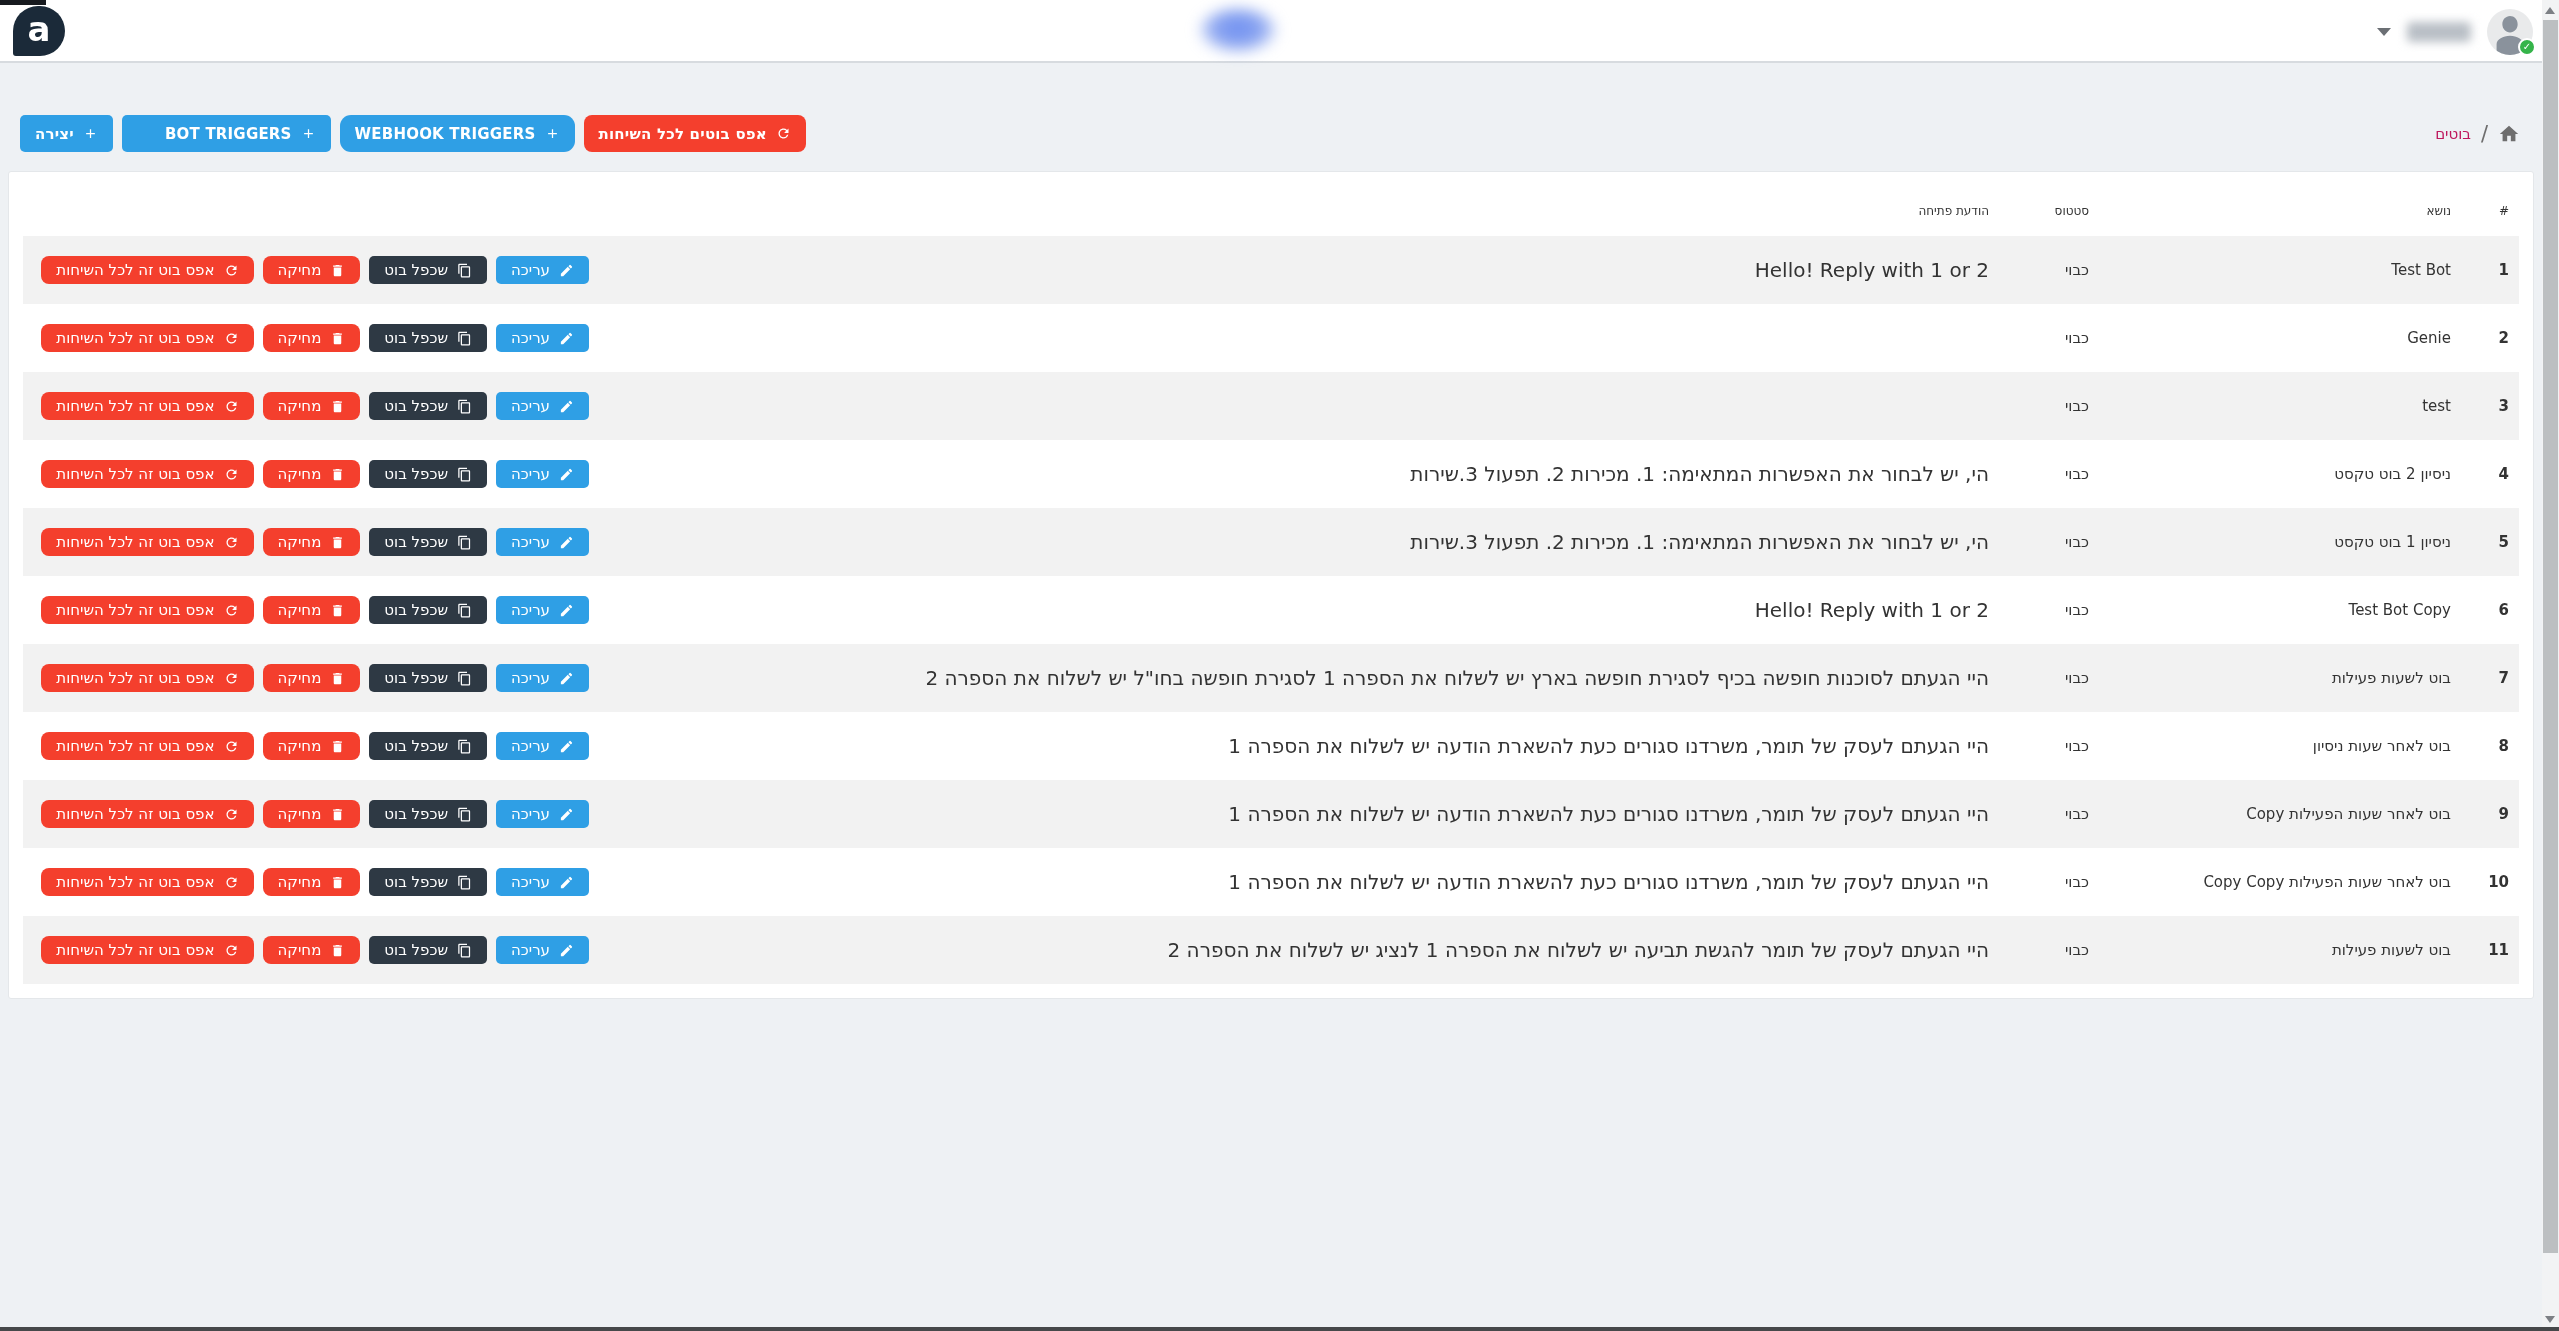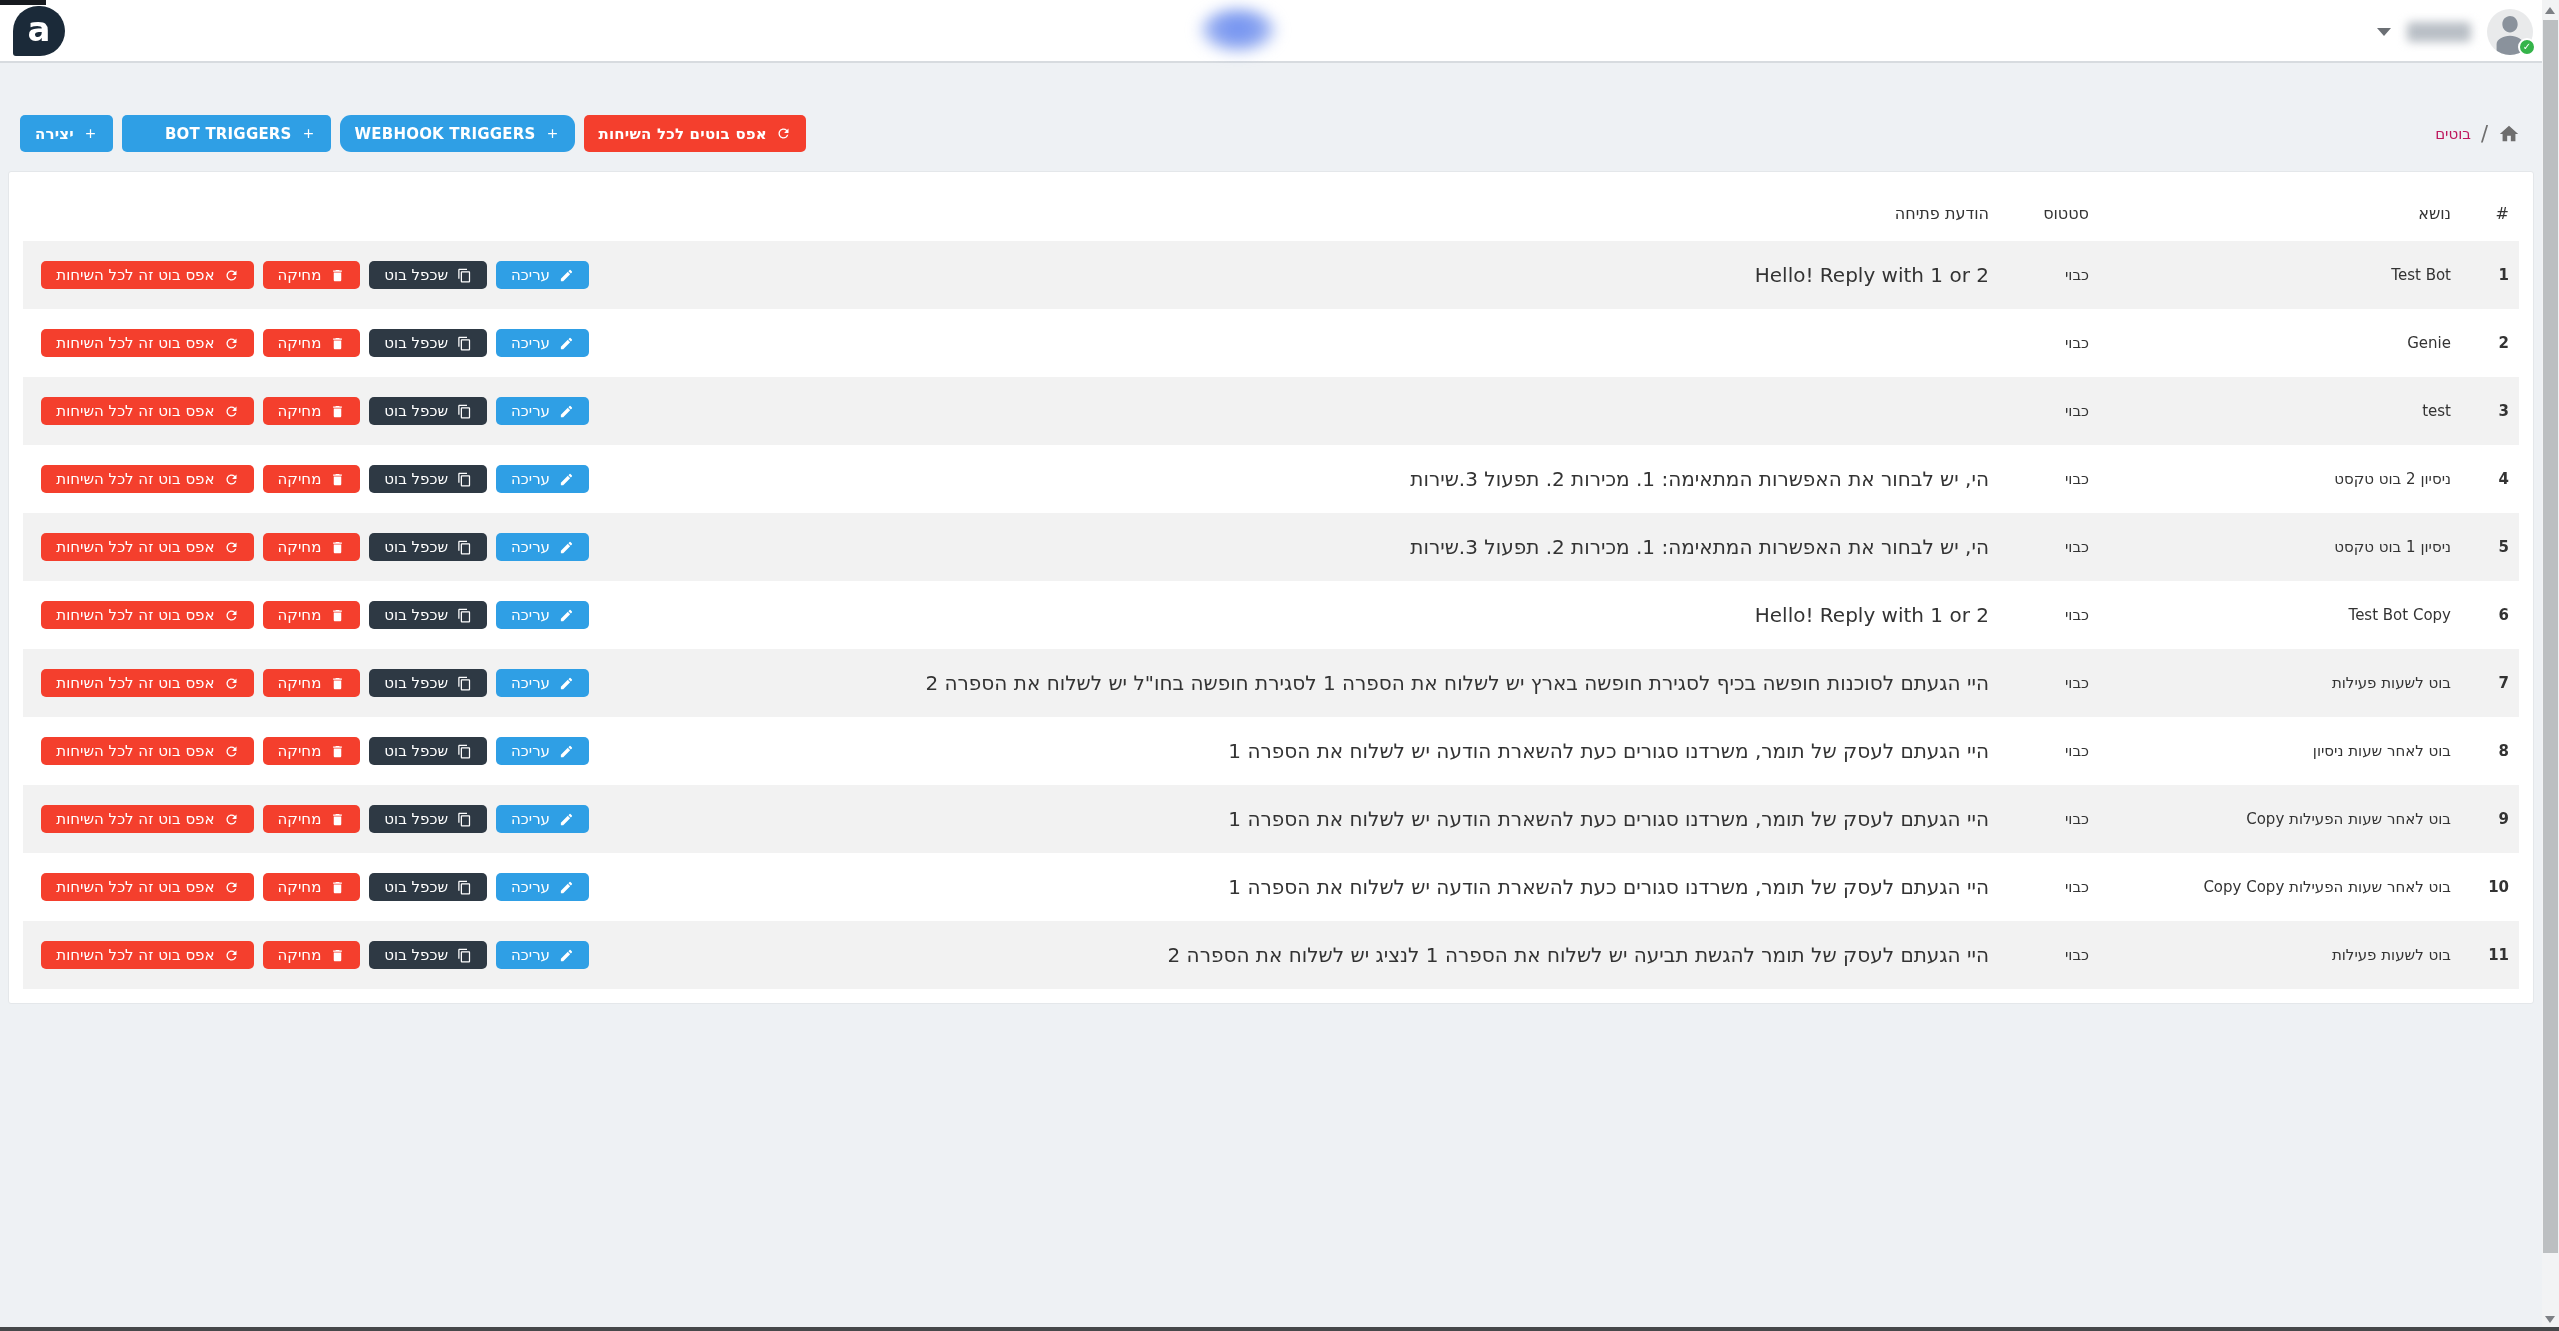--- a/index.html
+++ b/index.html
@@ -39,27 +39,27 @@
   .content-header{display:flex;justify-content:space-between;align-items:center;margin:50px 22px 0 20px;}
   .breadcrumb{display:flex;align-items:center;gap:10px;color:#6e6e6e;font-size:21px;}
   .breadcrumb .home-ic svg{width:22px;height:22px;fill:#6e6e6e;display:block;}
   .breadcrumb .page-name{color:#be185d;font-size:15px;}
   .toolbar{display:flex;direction:ltr;gap:9px;}
 
   .btn{display:inline-flex;align-items:center;justify-content:center;gap:9px;height:37px;border:none;cursor:pointer;
        border-radius:5px;color:#fff;font-family:inherit;font-size:15px;padding:0 15px;white-space:nowrap;}
   .btn svg{width:15px;height:15px;fill:#fff;display:block;}
   .btn-blue{background:var(--blue);}
-  .btn-red{background:var(--red);}
+  .btn-red{background:var(--red);border-radius:8px;}
   .btn-dark{background:var(--dark);}
   .toolbar .btn{font-weight:600;letter-spacing:.2px;}
 
   .card{background:#fff;border:1px solid #e4e7ea;border-radius:3px;margin:19px 8px 0 8px;padding:14px;}
   table{width:100%;border-collapse:collapse;table-layout:fixed;direction:rtl;}
-  th{font-weight:400;color:#333;font-size:16px;text-align:right;padding:18px 10px;}
+  th{font-weight:400;color:#333;font-size:12px;text-align:right;padding:18px 10px;}
   td{font-size:15px;color:#333;text-align:right;padding:0 10px;height:68px;vertical-align:middle;}
   col.c-index{width:58px;} col.c-subject{width:362px;} col.c-status{width:100px;} col.c-message{width:1400px;}
   tbody tr:nth-child(odd){background:var(--stripe);}
   td.col-index{font-weight:700;}
   td.col-message{font-size:20px;}
   .actions{display:flex;direction:rtl;gap:9px;justify-content:flex-start;}
   .actions .btn{height:28px;}
 </style>
 </head>
 <body>

